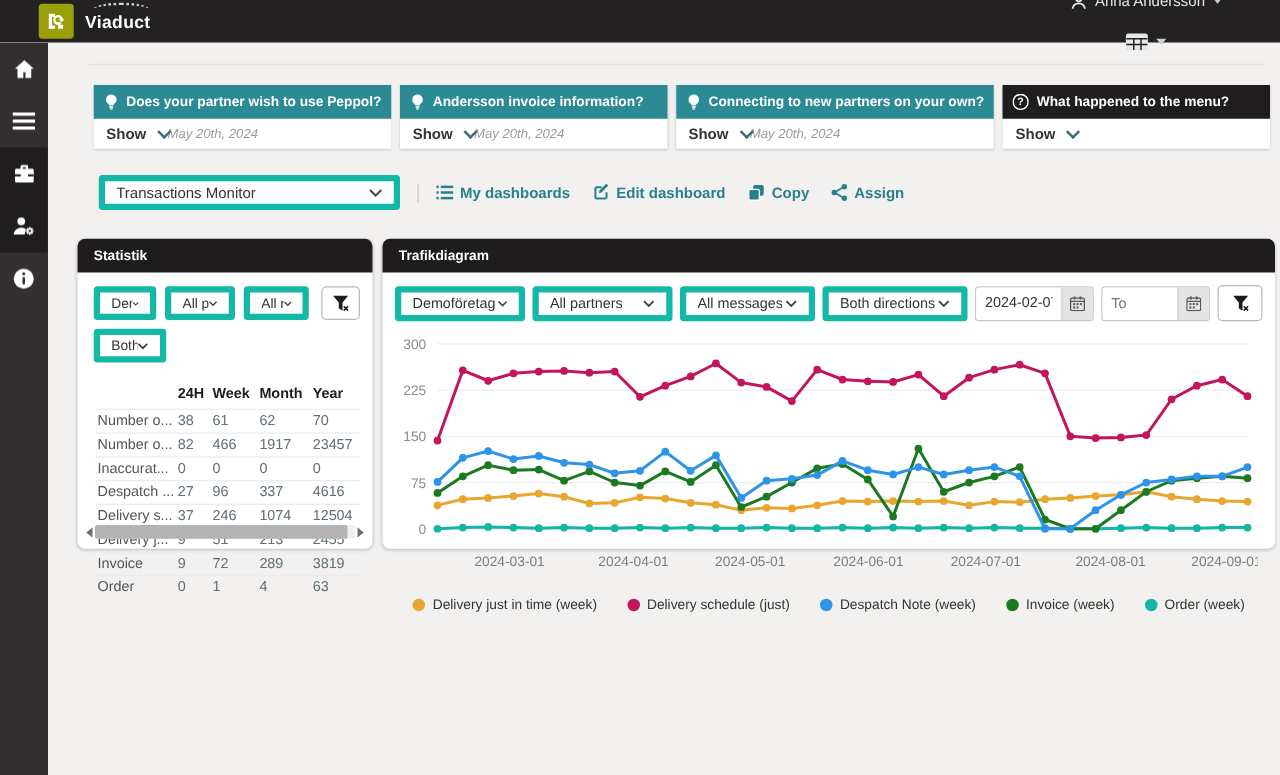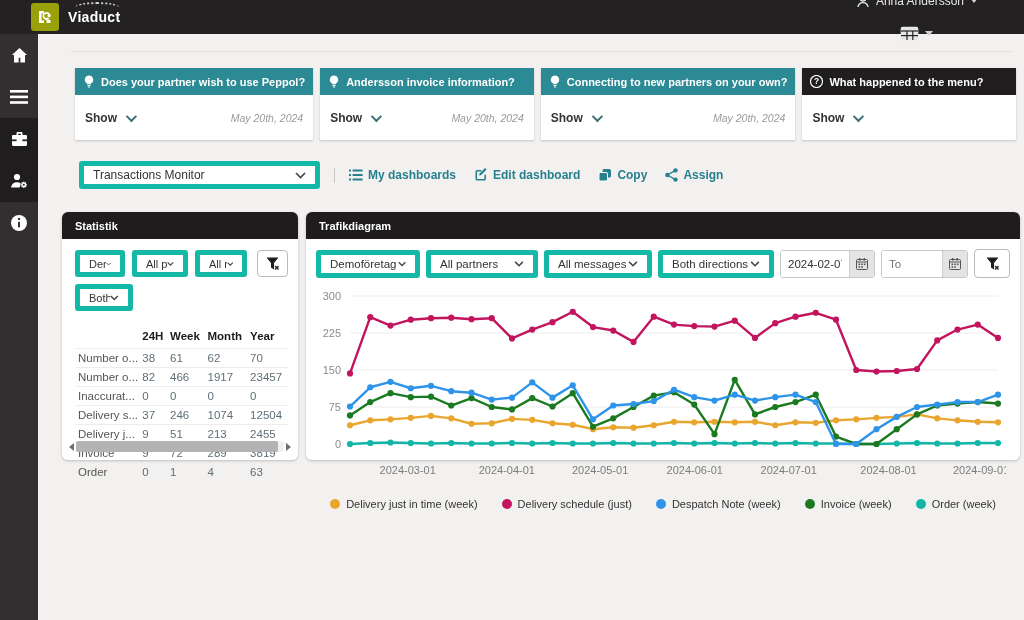--- a/index.html
+++ b/index.html
@@ -26,21 +26,21 @@
   .quicklinks { display:flex; align-items:center; gap:12px; padding:21px 0 0 42px; font-size:12px; color:#4a4a4a; }
   .vdiv { width:1px; height:15px; background:#c9c9c9; }
   .teal-link { color:#27808e; font-weight:bold; display:flex; align-items:center; gap:5px; cursor:pointer; font-size:12px; }
   .hr { border-top:1px solid #e4e3e1; margin:17px 12px 0 33px; }
 
   
   .cards { display:flex; gap:7px; margin:16px 8px 0 37px; }
   .card { flex:1; background:#fff; box-shadow:0 1px 2px rgba(0,0,0,.18); }
   .card-header { height:27px; background:#2b8a93; color:#fff; font-size:11px; font-weight:bold; display:flex; align-items:center; gap:6px; padding:0 8px; white-space:nowrap; overflow:hidden; }
   .card-header.black { background:#201d1e; }
-  .card-body { height:45px; display:flex; align-items:center; justify-content:space-between; padding:12px 10px; }
+  .card-body { height:24px; display:flex; align-items:center; padding:12px 10px; }
   .show-toggle { display:flex; align-items:center; gap:9px; font-size:12px; font-weight:bold; color:#333; cursor:pointer; }
   .chev { width:8px; height:8px; border-right:2px solid #3d6e76; border-bottom:2px solid #3d6e76; transform:rotate(45deg) translateY(-2px); }
   .card-date { font-size:10.5px; color:#9b9b9b;font-style:italic; }
 
   
   .dashbar { display:flex; align-items:center; gap:14px; margin:21px 0 0 41px; }
   .fselect { background:#fff; border:5px solid #14b8a6; border-radius:3px; height:28px; display:flex; align-items:center; justify-content:space-between; padding:0 9px; font-size:12px; color:#333; cursor:pointer; white-space:nowrap; overflow:hidden; }
   .fselect span { overflow:hidden; text-overflow:clip; white-space:nowrap; }
   .dash-select { width:241px; }
   .dashlinks { display:flex; align-items:center; gap:18px; }
@@ -350,20 +350,27 @@
               <td>466</td>
               <td>1917</td>
               <td>23457</td>
             </tr>
             <tr>
               <td class="rowlabel">Inaccurat...</td>
               <td>0</td>
               <td>0</td>
               <td>0</td>
               <td>0</td>
+            </tr>
+            <tr>
+              <td class="rowlabel">Despatch ...</td>
+              <td>27</td>
+              <td>96</td>
+              <td>337</td>
+              <td>4616</td>
             </tr>
             <tr>
               <td class="rowlabel">Delivery s...</td>
               <td>37</td>
               <td>246</td>
               <td>1074</td>
               <td>12504</td>
             </tr>
             <tr>
               <td class="rowlabel">Delivery j...</td>

